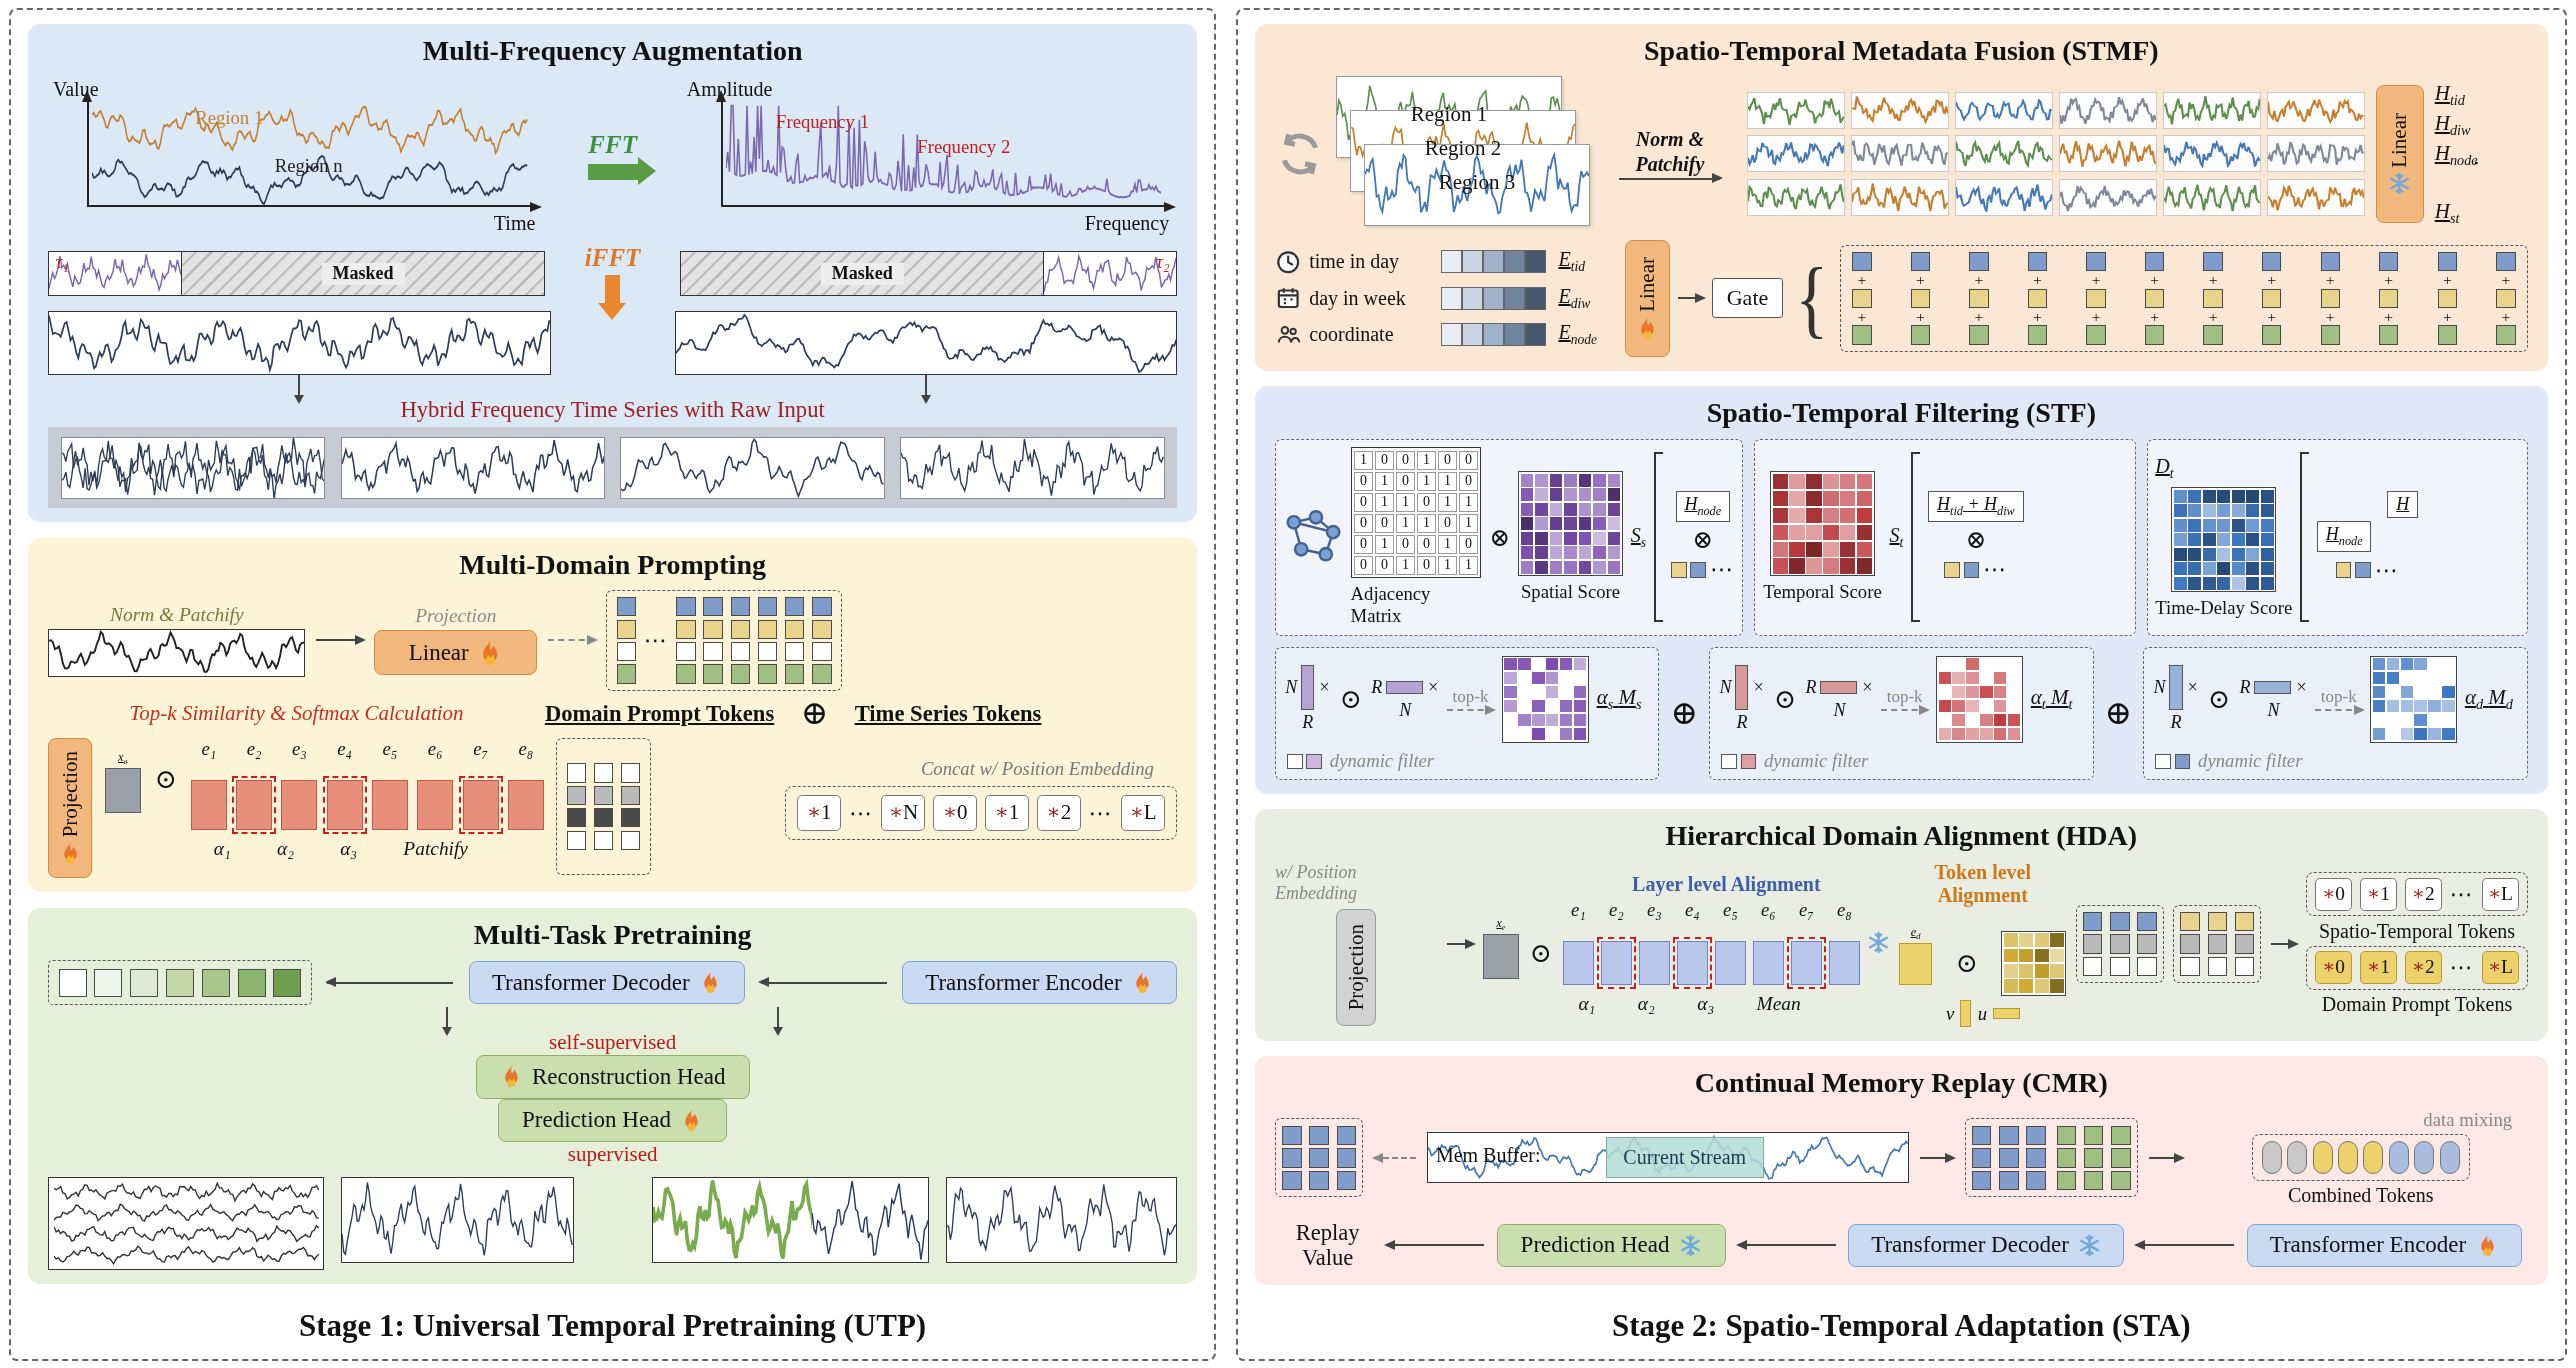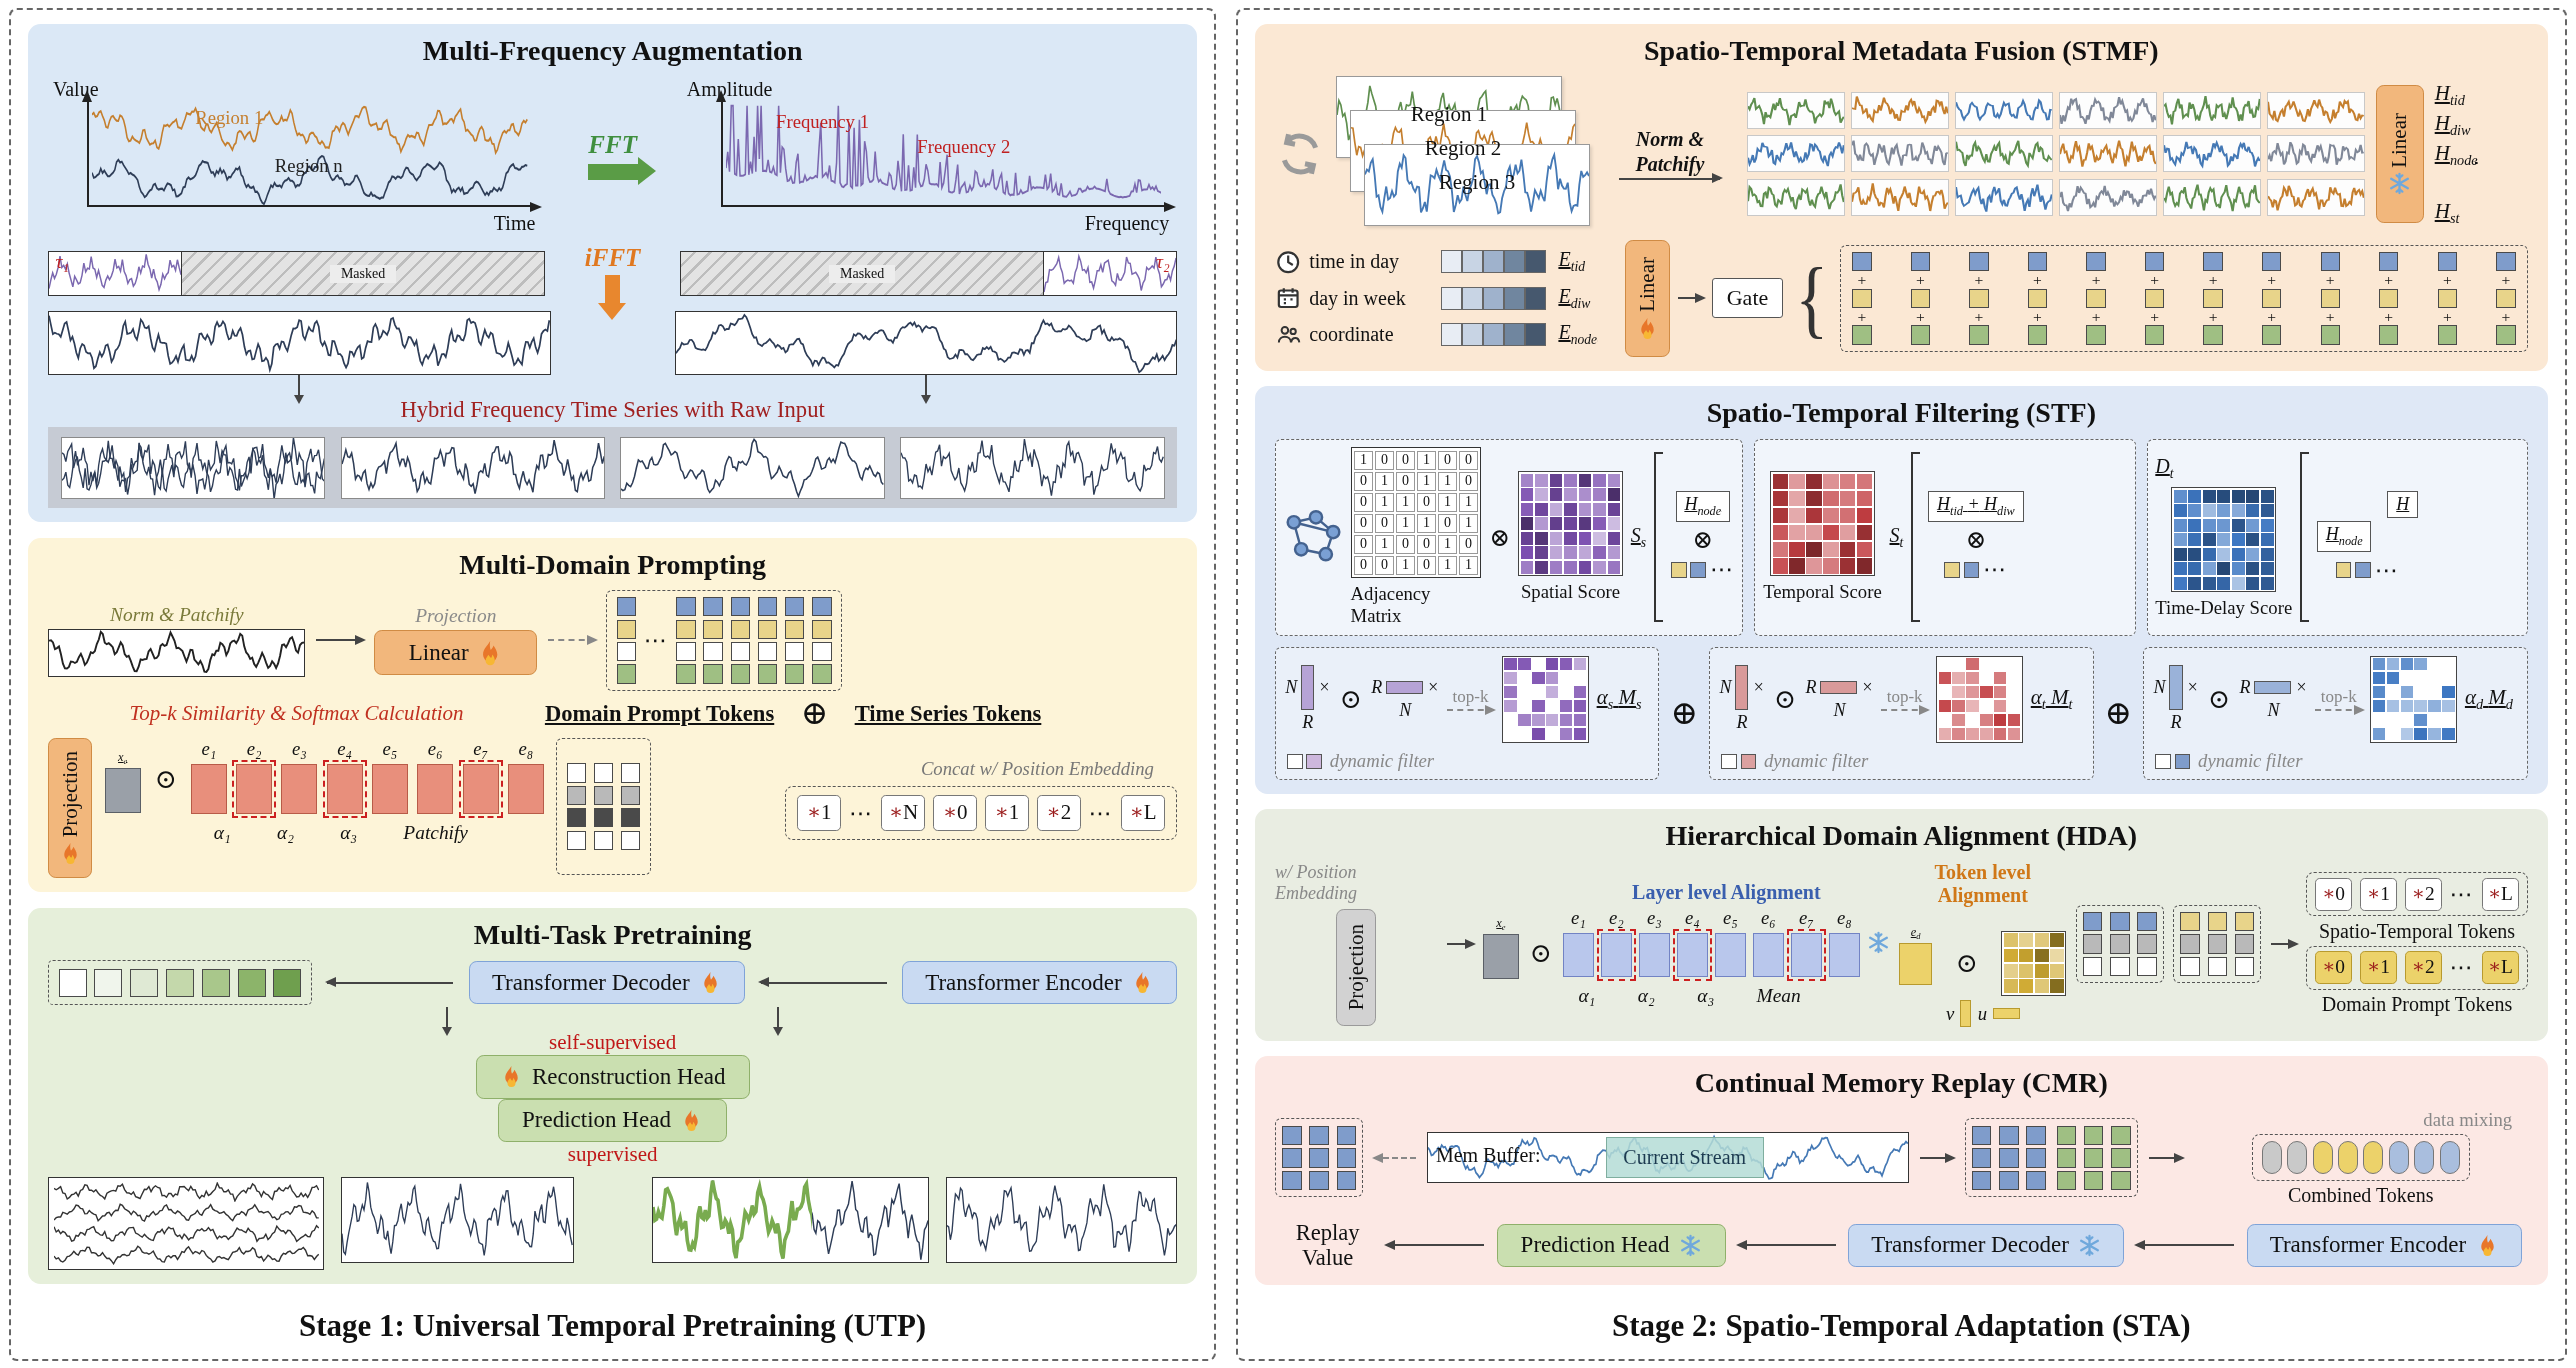--- a/index.html
+++ b/index.html
@@ -45,21 +45,21 @@
   .mfa-charts .chart{flex:1;}
   .fft-col{width:117px;display:flex;flex-direction:column;align-items:center;justify-content:center;gap:4.7px;}
   .fft-label{color:#3f8f3f;font-weight:bold;font-style:italic;font-size:25px;}
   .ifft-label{color:#e07820;font-weight:bold;font-style:italic;font-size:25px;}
   .mfa-masks{display:flex;align-items:center;gap:9.3px;margin-top:9.3px;}
   .mask-group{flex:1;display:flex;align-items:stretch;height:45px;}
   .mini-wave{width:27%;border:1.6px solid #333;background:#fff;position:relative;overflow:visible;}
   .tau{position:absolute;top:-1.6px;left:6.2px;color:#c02020;font-size:19.4px;font-style:italic;z-index:2;}
   .tau.right{left:auto;right:6.2px;}
   .masked{flex:1;border:1.6px solid #333;border-left:none;background:repeating-linear-gradient(135deg,#e3e3e3 0 8.6px,#bdbdbd 8.6px 11px);display:flex;align-items:center;justify-content:center;}
-  .masked > span{font-size:14px;background:#ededed;padding:0.8px 11px;}
+  .masked > span{font-size:18px;background:#ededed;padding:0.8px 11px;font-weight:bold;}
   .ifft-col{width:117px;display:flex;flex-direction:column;align-items:center;gap:3.1px;}
   .mask-caps{display:flex;align-items:center;margin-top:6.2px;}
   .mask-caps .cap{flex:1;text-align:center;font-size:22px;display:flex;justify-content:center;gap:20px;}
   .mask-caps .spacer{width:117px;}
   .mu{color:#c02020;font-style:italic;}
   .mfa-big{display:flex;gap:124px;margin-top:7.8px;}
   .bw{flex:1;}
   .bw .wavebox{height:64px;}
   .hybrid{text-align:center;color:#a02020;font-size:22.6px;margin:1.6px 0 4.7px;}
   .strip{background:#c6cbd4;padding:9.3px 12.4px;display:flex;gap:15.6px;}
@@ -87,21 +87,21 @@
   .oplus{font-size:33px;margin:0 26.4px;line-height:1;}
   .mdp-r3{display:flex;align-items:flex-start;gap:12.4px;}
   .vproj{width:44px;background:#f2b77c;border:1.6px solid #d08b44;border-radius:7.8px;display:flex;flex-direction:column;align-items:center;justify-content:center;gap:4.7px;position:relative;}
   .vproj .vtext{writing-mode:vertical-rl;transform:rotate(180deg);font-size:21px;}
   .vproj.gray{background:#d2d2d2;border-color:#9a9a9a;}
   .xe-col{display:flex;flex-direction:column;align-items:center;gap:1.6px;margin-top:12.4px;}
   .xe-box{width:36px;height:45px;background:#9aa0a8;border:1.6px solid #5a5f66;}
   .odot{font-size:26.4px;margin:28px 1.6px 0;line-height:1;}
   .e-block{display:flex;flex-direction:column;}
   .e-row{display:flex;align-items:flex-end;gap:9.3px;}
-  .e-col{display:flex;flex-direction:column;align-items:center;gap:4px;}
+  .e-col{display:flex;flex-direction:column;align-items:center;gap:20px;}
   .e-lab{font-size:18.7px;font-style:italic;}
   .e-box{width:36px;height:50px;background:#e88f7c;border:1.6px solid #b85b48;}
   .e-col.hl .e-box{outline:2.3px dashed #cc2020;outline-offset:2.3px;}
   .blue .e-box{background:#b9c7ec;border-color:#7283c4;}
   .alpha-row{display:flex;justify-content:space-between;width:72%;margin:7.8px 0 0 23px;font-size:19.4px;font-style:italic;}
   .side-note{font-style:italic;font-size:19.4px;}
   .prompt-stack{height:137px;align-items:center;}
   .concat-col{flex:1;display:flex;flex-direction:column;align-items:flex-end;gap:6.2px;margin-top:20px;}
   .concat-note{font-style:italic;color:#777;font-size:18.7px;margin-right:23px;}
   .pos-row{border:1.6px dashed #555;border-radius:7.8px;padding:7.8px 11px;display:flex;align-items:center;gap:7.8px;}

